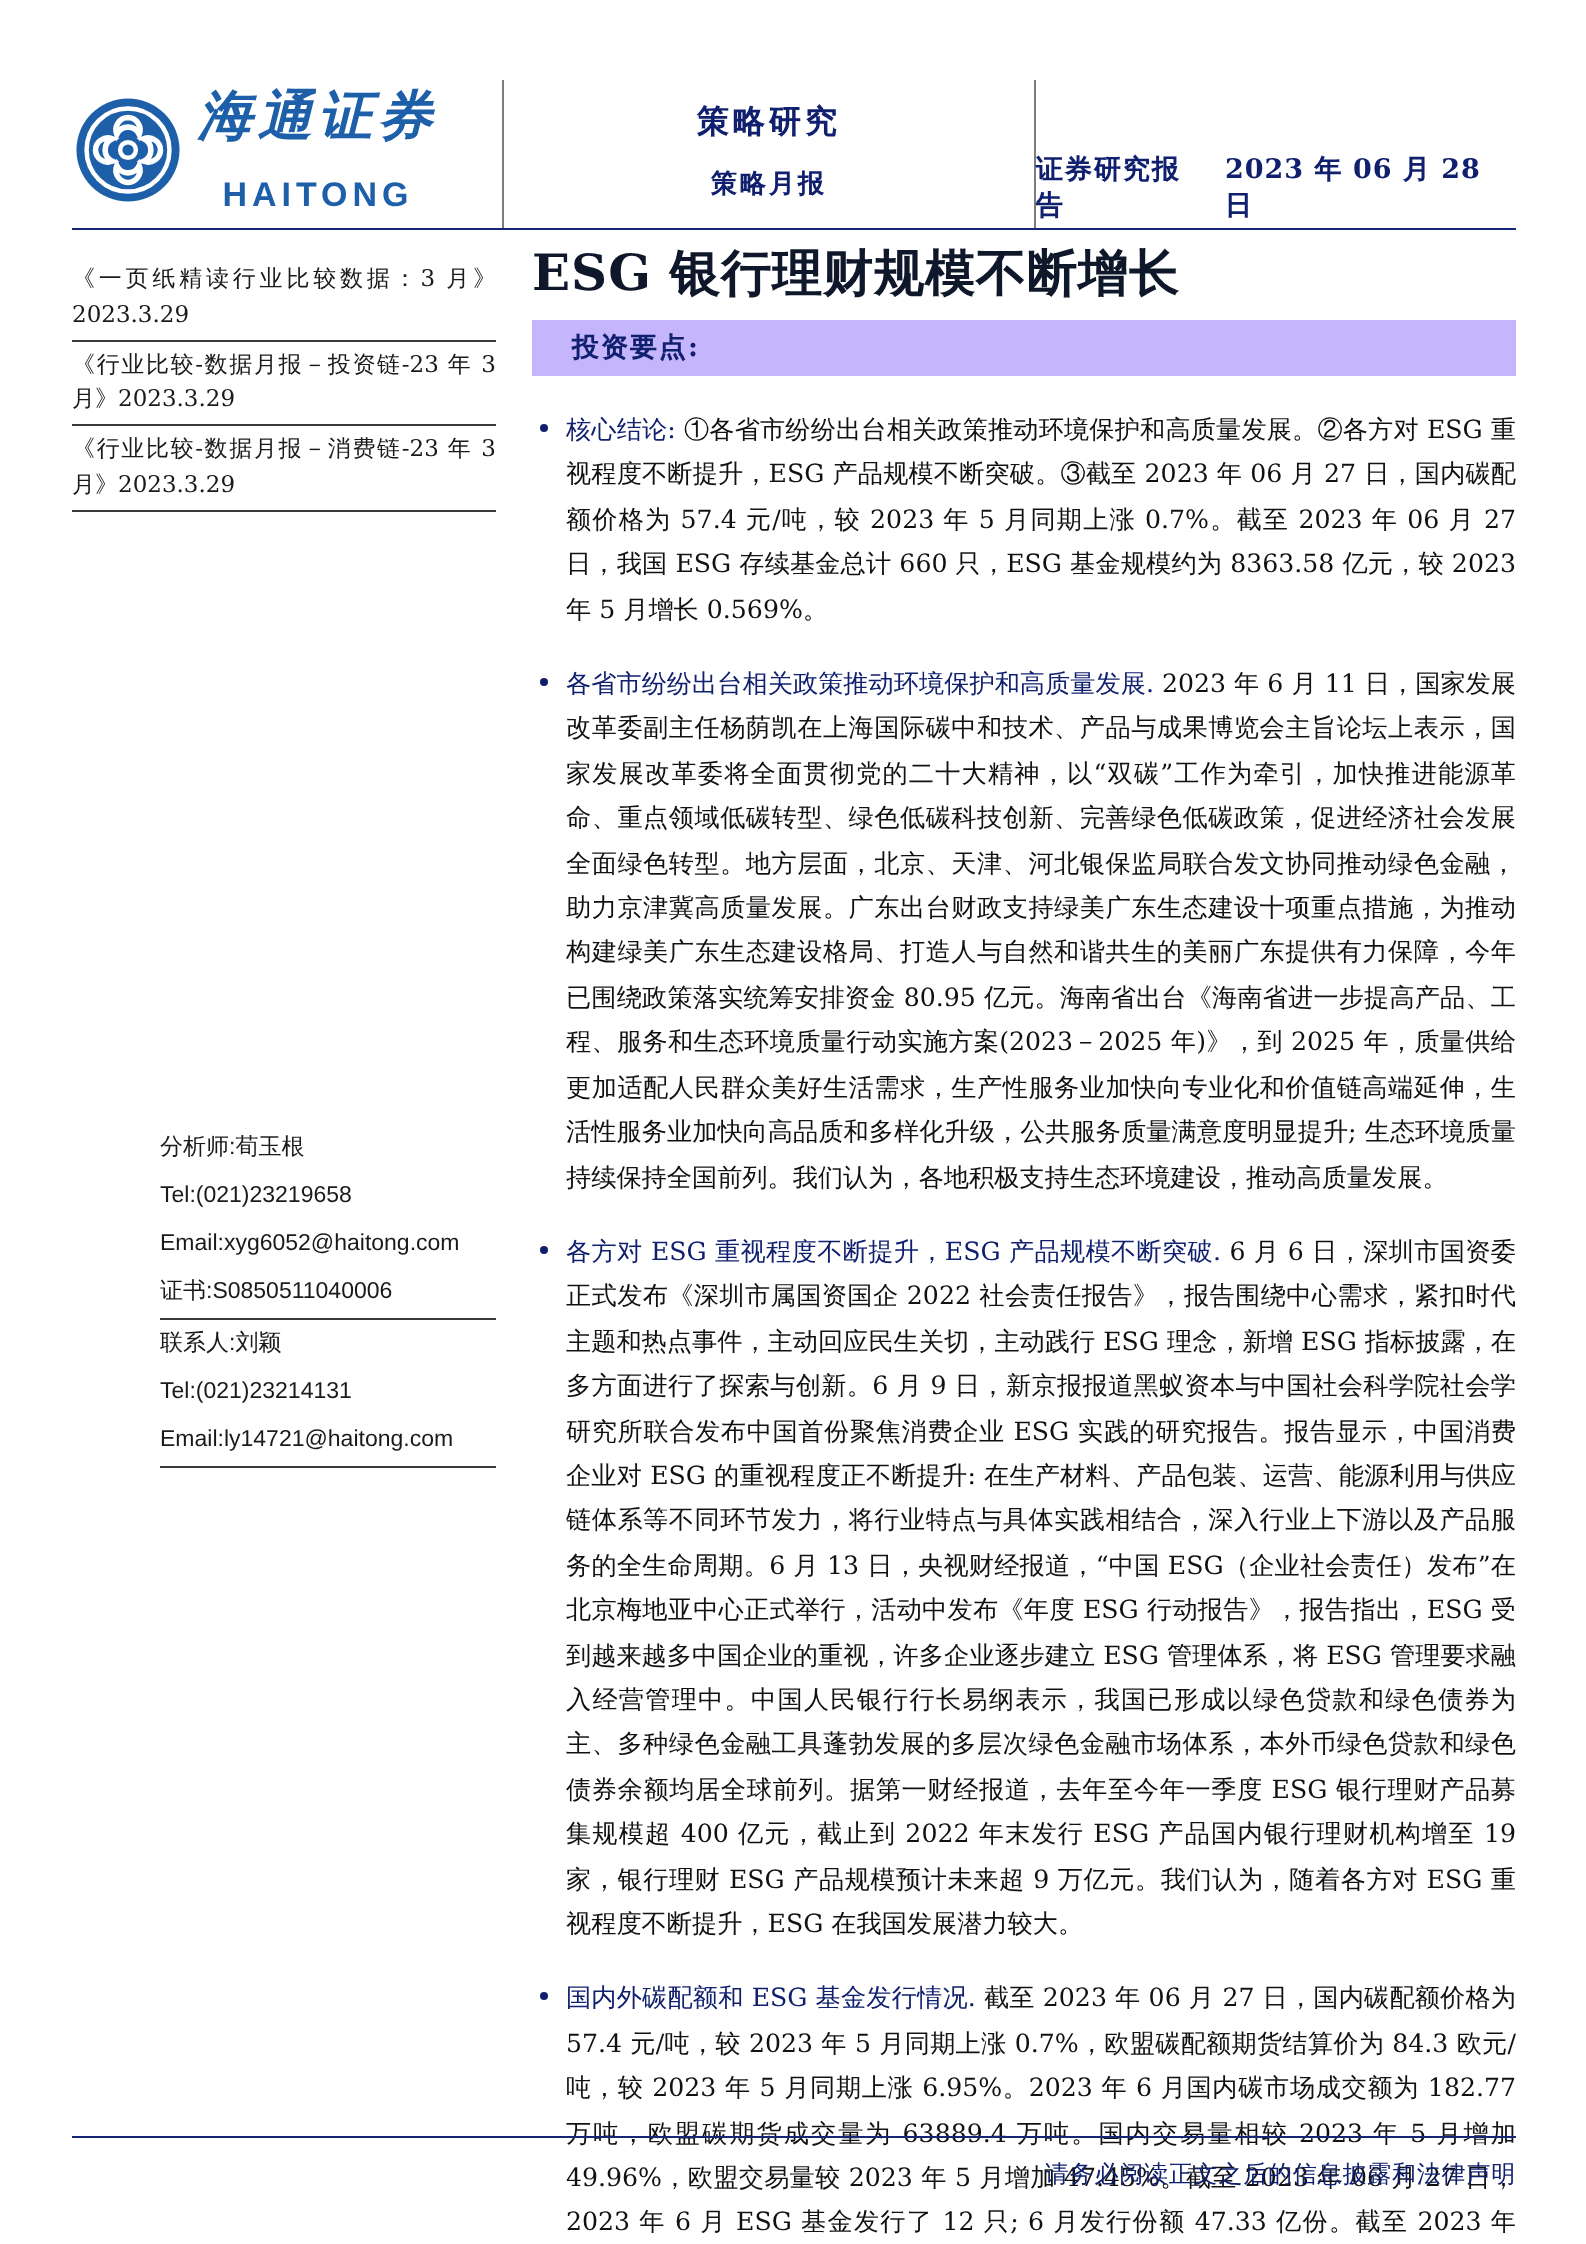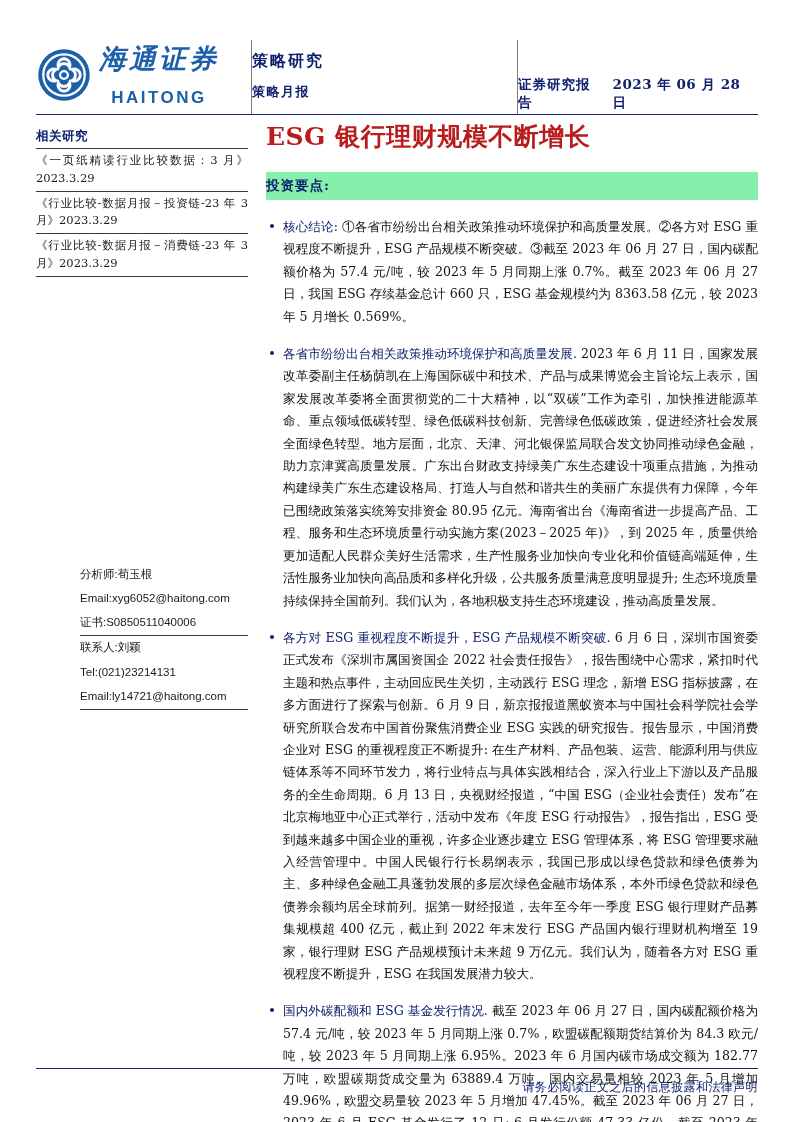--- a/index.html
+++ b/index.html
@@ -66,20 +66,21 @@
     font-weight: bold;
     color: #1d5fa8;
     letter-spacing: 2.5px;
     margin-top: 17px;
   }
   .hdr-mid {
     width: 265px;
     border-left: 1.1px solid #7d7d7d;
     display: flex;
     flex-direction: column;
+    align-items: center;
     justify-content: center;
     gap: 11px;
     padding-bottom: 2px;
   }
   .hdr-mid .l1 {
     font-family: "DejaVu Serif", serif;
     font-size: 16px;
     font-weight: bold;
     color: #10206e;
     letter-spacing: 2px;
@@ -165,31 +166,31 @@
   .main {
     position: absolute;
     left: 266px;
     top: 122px;
     width: 492px;
   }
   .doc-title {
     font-family: "DejaVu Serif", serif;
     font-size: 25px;
     font-weight: bold;
-    color: #b91c1c;
+    color: #0f172a;
     letter-spacing: 0.5px;
     line-height: 1.2;
-    margin-bottom: 20px;
+    margin-bottom: 8px;
   }
   .kp-band {
-    background: #86efac;
+    background: #c4b5fd;
     height: 28px;
     display: flex;
     align-items: center;
-    padding-left: 0;
+    padding-left: 20px;
     box-sizing: border-box;
   }
   .kp-band span {
     font-family: "DejaVu Serif", serif;
     font-size: 13.5px;
     font-weight: bold;
     color: #10206e;
     letter-spacing: 1px;
   }
 
@@ -270,34 +271,34 @@
       <div class="l2">策略月报</div>
     </div>
 
     <div class="hdr-right">
       <div class="r1">证券研究报告</div>
       <div class="r2">2023 年 06 月 28 日</div>
     </div>
   </div>
 
   <div class="sidebar">
-    <div class="side-head">相关研究</div>
     <div class="rel-item">
       <span class="t">《一页纸精读行业比较数据：3 月》2023.3.29</span>
     </div>
     <div class="rel-item">
       <span class="t">《行业比较-数据月报－投资链-23 年 3 月》2023.3.29</span>
     </div>
     <div class="rel-item">
       <span class="t">《行业比较-数据月报－消费链-23 年 3 月》2023.3.29</span>
     </div>
   </div>
 
   <div class="contact">
     <div class="c-line">分析师:荀玉根</div>
+    <div class="c-line">Tel:(021)23219658</div>
     <div class="c-line">Email:xyg6052@haitong.com</div>
     <div class="c-line ruled">证书:S0850511040006</div>
     <div class="c-line">联系人:刘颖</div>
     <div class="c-line">Tel:(021)23214131</div>
     <div class="c-line ruled">Email:ly14721@haitong.com</div>
   </div>
 
   <div class="main">
 
     <div class="doc-title">ESG 银行理财规模不断增长</div>

